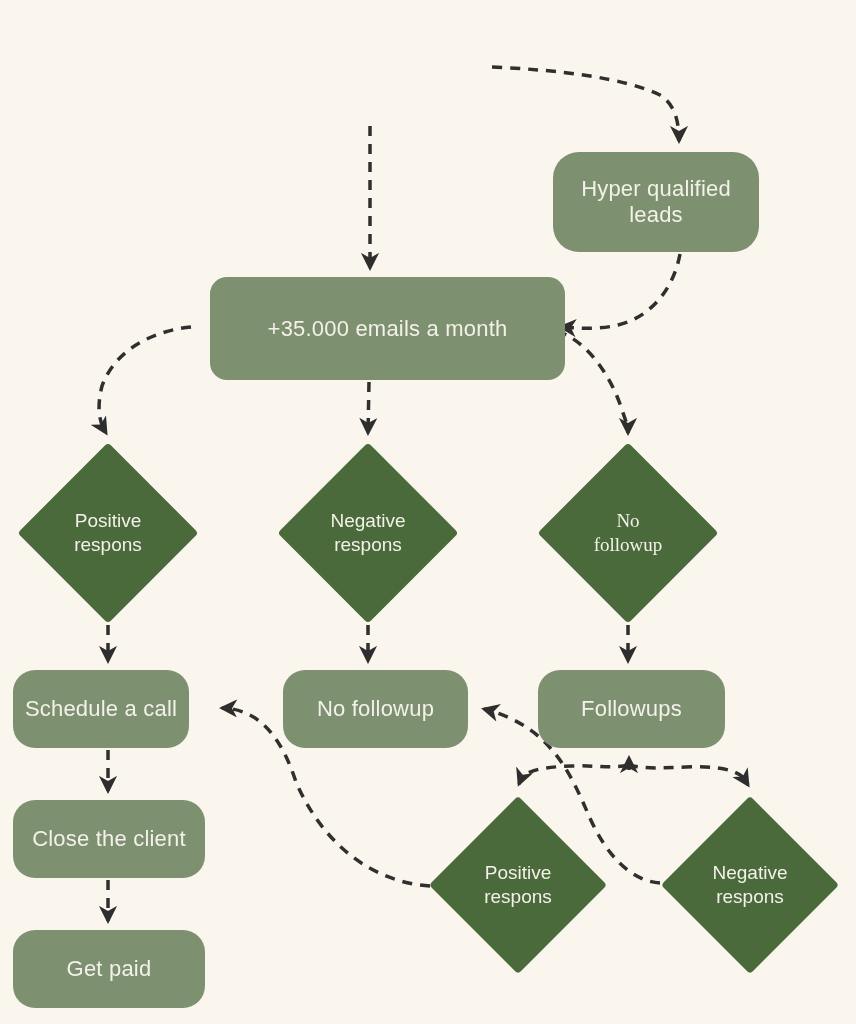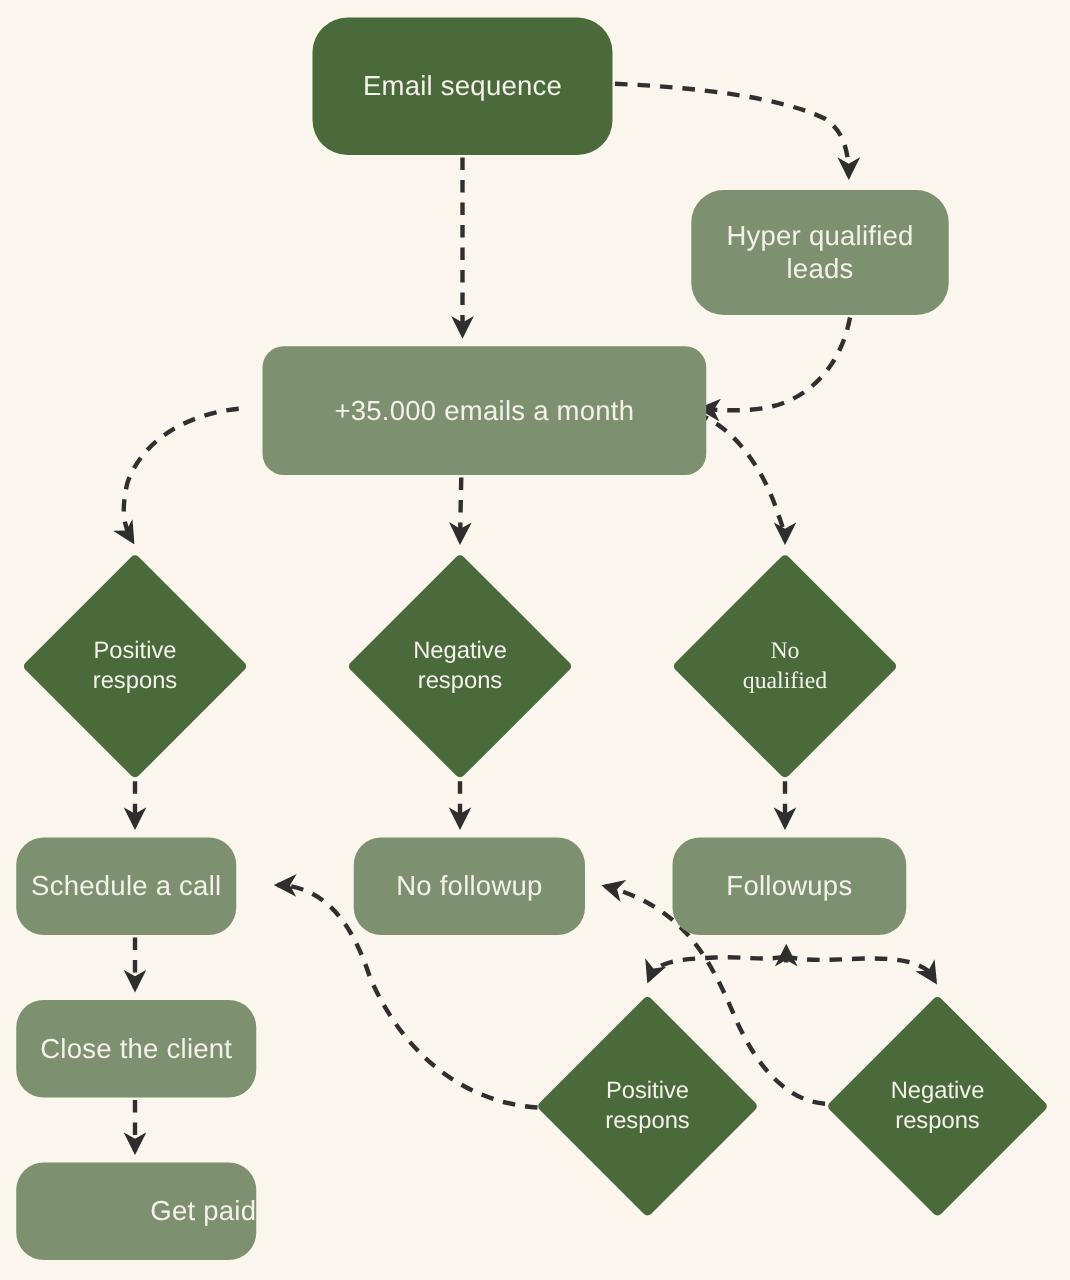--- a/index.html
+++ b/index.html
@@ -63,23 +63,20 @@
       <path d="M 108 750 L 108 791" marker-end="url(#arrow)"></path>
       <path d="M 108 880 L 108 921" marker-end="url(#arrow)"></path>
       <path d="M 629 770 L 629 758" marker-end="url(#arrow)"></path>
       <path d="M 628 765 C 612 769, 596 765, 572 766 C 546 767, 528 769, 521 779 L 519 784" marker-end="url(#arrow)"></path>
       <path d="M 628 765 C 644 769, 662 768, 686 767 C 712 766, 732 768, 743 777 L 748 785" marker-end="url(#arrow)"></path>
       <path d="M 430 886 C 370 882, 322 842, 296 782 C 283 742, 262 709, 222 708" marker-end="url(#arrow)"></path>
       <path d="M 660 883 C 632 881, 607 857, 589 816 C 570 772, 550 726, 484 709" marker-end="url(#arrow)"></path>
     </g>
   </svg>
 
-  <div class="node box-dark" style="left:250px; top:14px; width:240px; height:110px; border-radius:28px;">
-    <span>Email sequence</span>
-  </div>
 
   <div class="node box-sage" style="left:553px; top:152px; width:206px; height:100px; border-radius:26px;">
     <span>Hyper qualified leads</span>
   </div>
 
   <div class="node box-sage" style="left:193px; top:277px; width:355px; height:103px; border-radius:17px;margin-left:17px;">
     <span>+35.000 emails a month</span>
   </div>
 
   <div class="node box-sage" style="left:13px; top:670px; width:176px; height:78px; border-radius:22px;">
@@ -91,40 +88,40 @@
   </div>
 
   <div class="node box-sage" style="left:538px; top:670px; width:187px; height:78px; border-radius:22px;">
     <span>Followups</span>
   </div>
 
   <div class="node box-sage" style="left:13px; top:800px; width:192px; height:78px; border-radius:22px;">
     <span>Close the client</span>
   </div>
 
-  <div class="node box-sage" style="left:13px; top:930px; width:192px; height:78px; border-radius:22px;justify-content:flex-end;">
+  <div class="node box-sage" style="left:13px; top:930px; width:192px; height:78px; border-radius:22px;">
     <span>Get paid</span>
   </div>
 
   <div class="diamond" style="left:44px; top:469px; width:128px; height:128px;"></div>
   <div class="diamond-label" style="left:33px; top:509px;">
     <div>Positive</div>
     <div>respons</div>
   </div>
 
   <div class="diamond" style="left:304px; top:469px; width:128px; height:128px;"></div>
   <div class="diamond-label" style="left:293px; top:509px;">
     <div>Negative</div>
     <div>respons</div>
   </div>
 
   <div class="diamond" style="left:564px; top:469px; width:128px; height:128px;"></div>
   <div class="diamond-label" style="left:553px; top:509px;font-family:Liberation Serif, serif;">
     <div>No</div>
-    <div>qualified</div>
+    <div>followup</div>
   </div>
 
   <div class="diamond" style="left:455px; top:822px; width:126px; height:126px;"></div>
   <div class="diamond-label" style="left:443px; top:861px;">
     <div>Positive</div>
     <div>respons</div>
   </div>
 
   <div class="diamond" style="left:687px; top:822px; width:126px; height:126px;"></div>
   <div class="diamond-label" style="left:675px; top:861px;">

